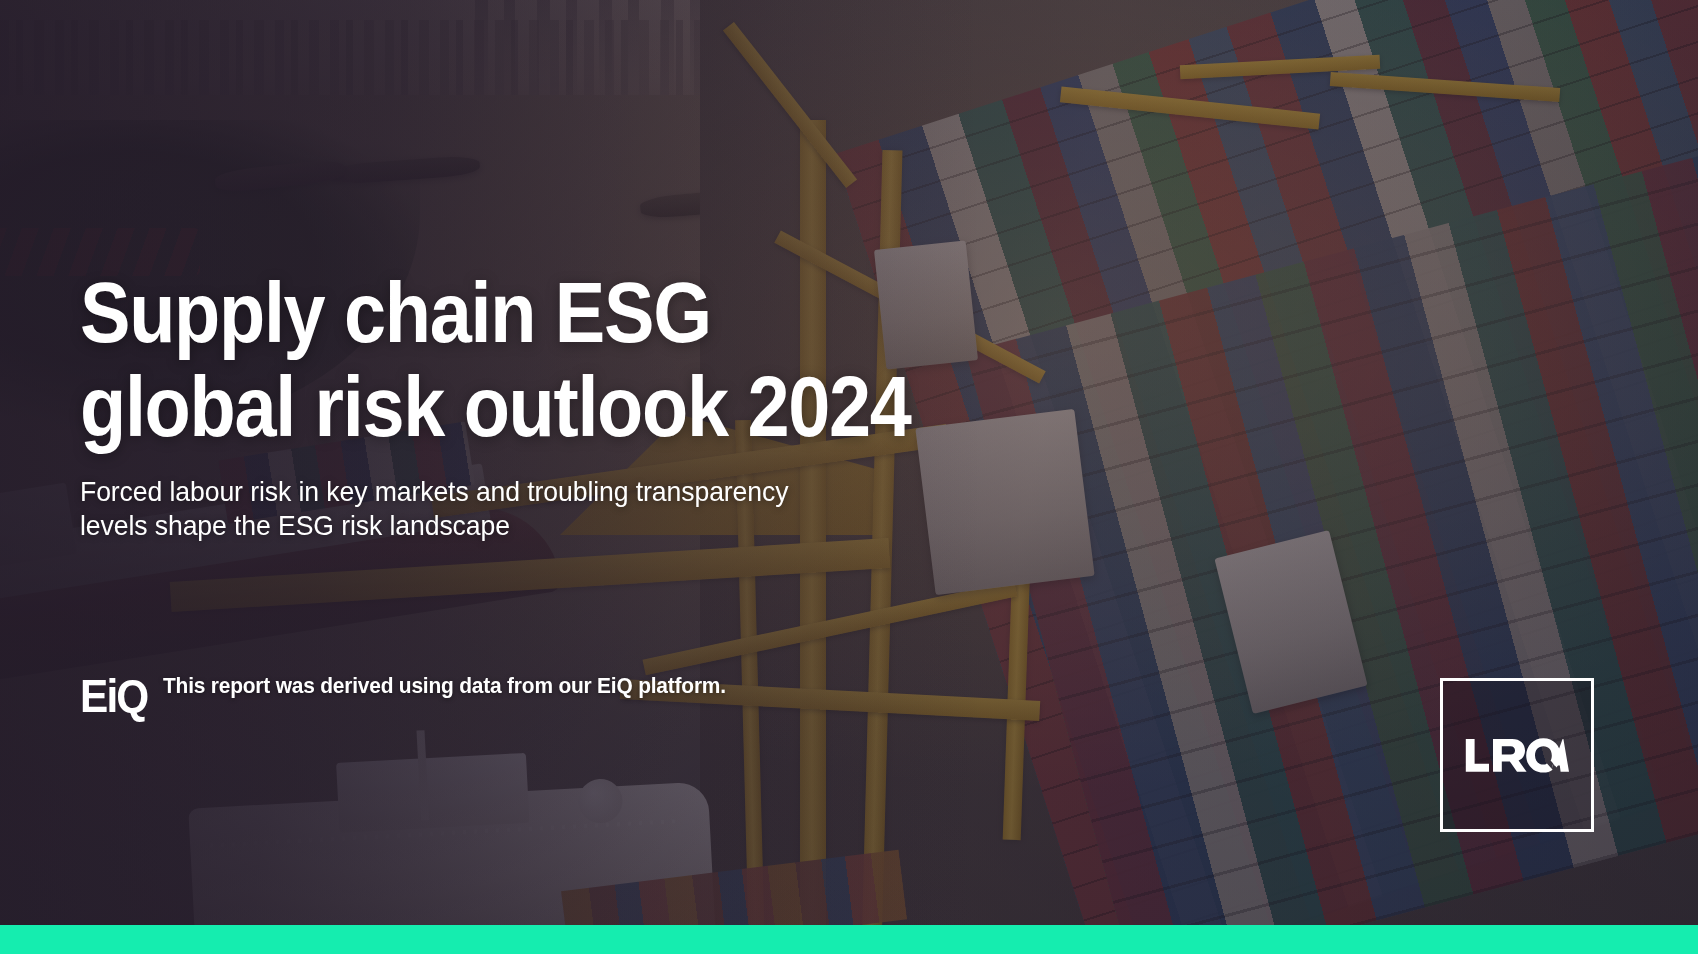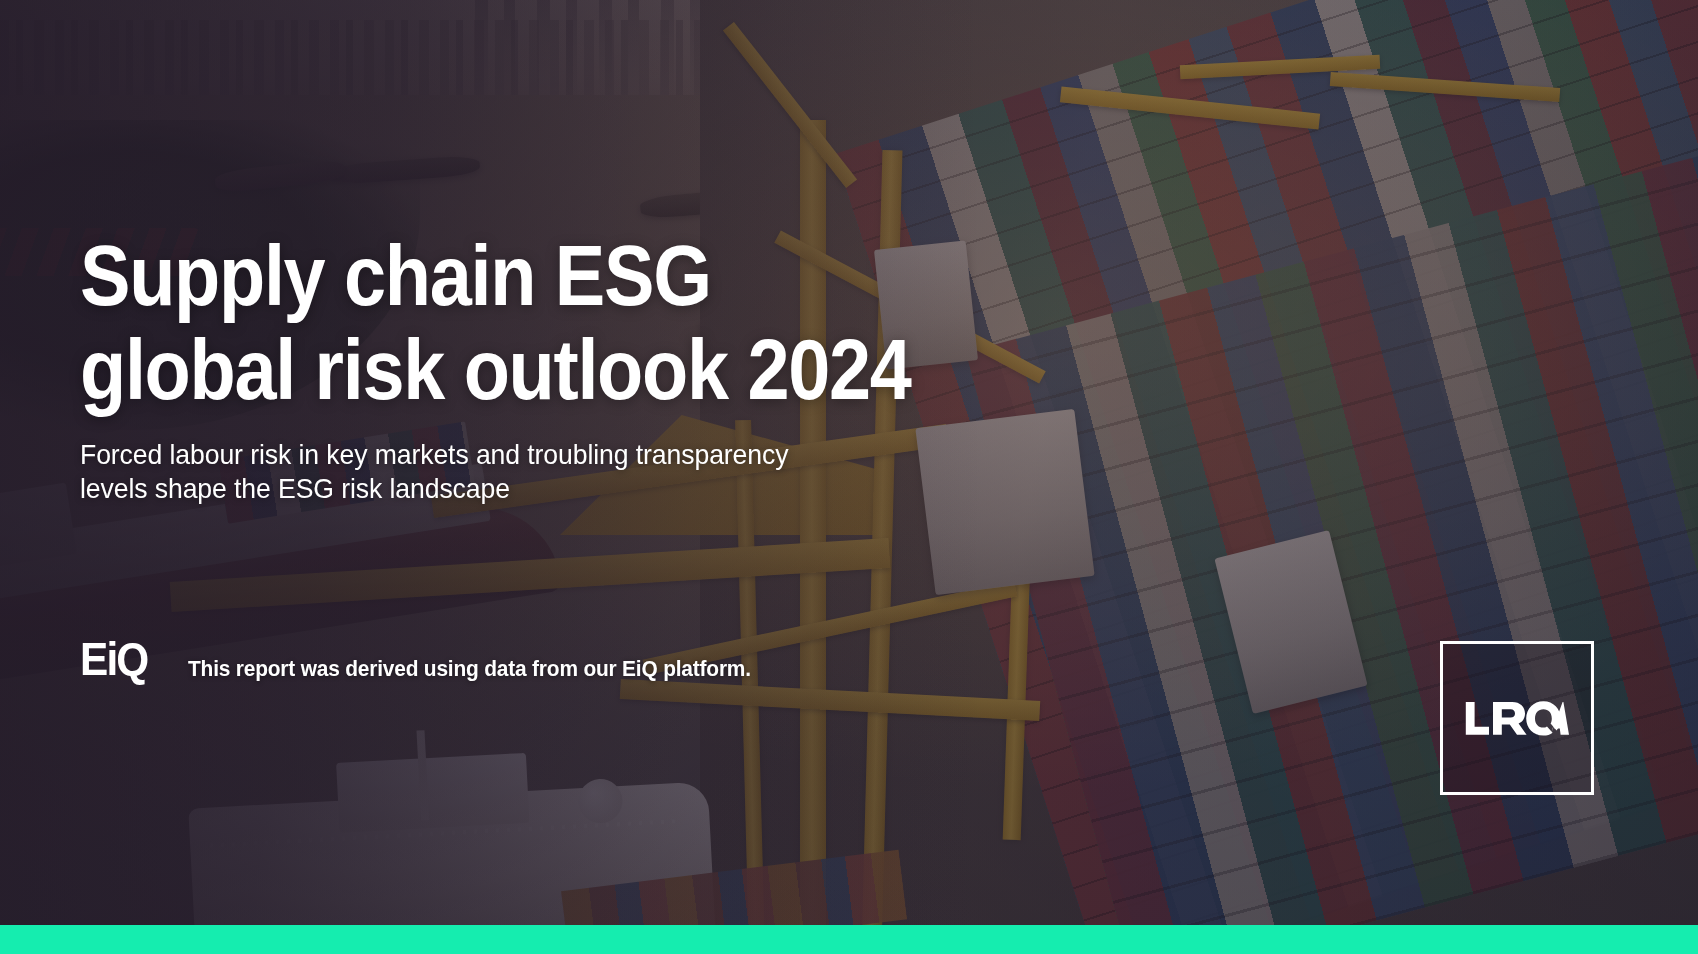--- a/index.html
+++ b/index.html
@@ -311,20 +311,21 @@
   }
   .overlay-left {
     position: absolute; left: 0; top: 0; width: 58%; height: 100%;
     background: linear-gradient(to right, rgba(34,26,40,.60) 0%, rgba(34,26,40,0) 100%);
   }
 
   
   .content {
     position: absolute;
     inset: 0;
+    margin-top: 37px;
   }
 
   .headline {
     position: absolute;
     left: 80px;
     top: 228px;
     color: #ffffff;
     font-family: "Liberation Sans", sans-serif;
     font-weight: bold;
     font-size: 86px;
@@ -352,22 +353,22 @@
     white-space: pre-line;
     text-shadow: 0 1px 8px rgba(0,0,0,.45);
     margin: 0;
   }
 
   .eiq-row {
     position: absolute;
     left: 80px;
     top: 636px;
     display: flex;
-    align-items: flex-end;
-    gap: 35px;
+    align-items: flex-start;
+    gap: 10px;
   }
   .eiq-logo {
     color: #ffffff;
     font-family: "Liberation Sans", sans-serif;
     font-weight: bold;
     font-size: 46px;
     line-height: 46px;
     letter-spacing: -2px;
     transform: scaleX(.92);
     transform-origin: left center;

